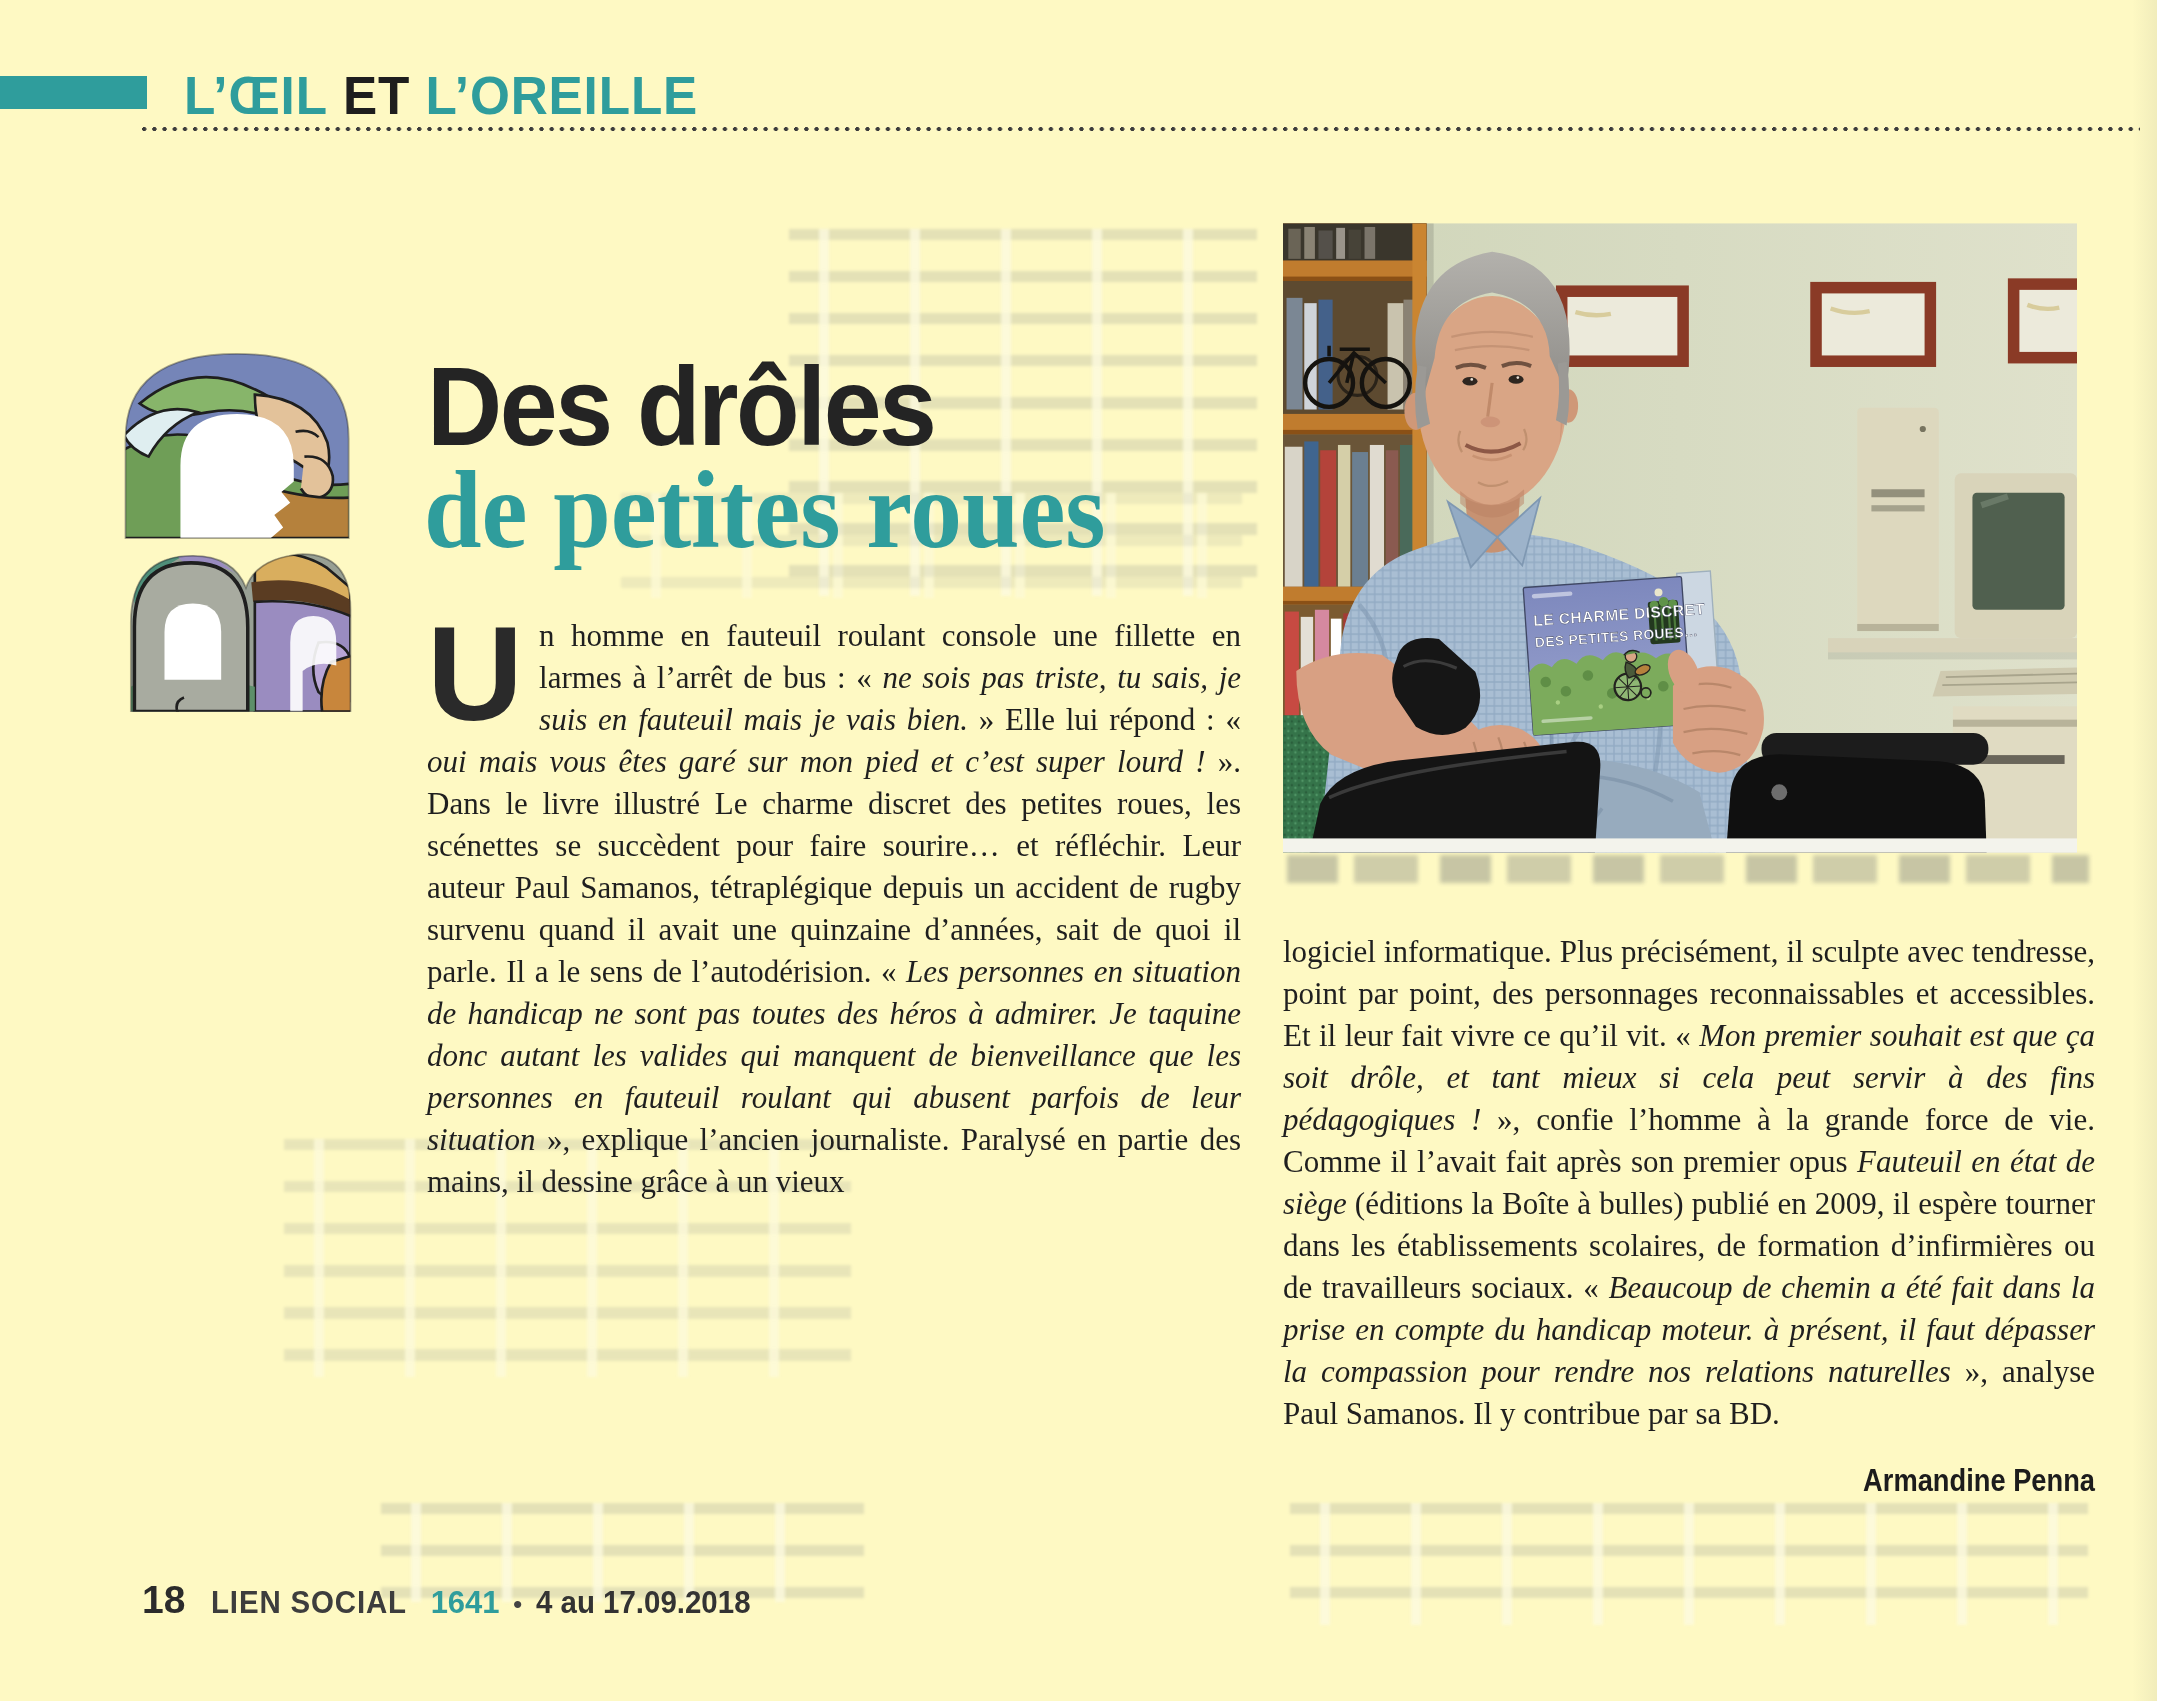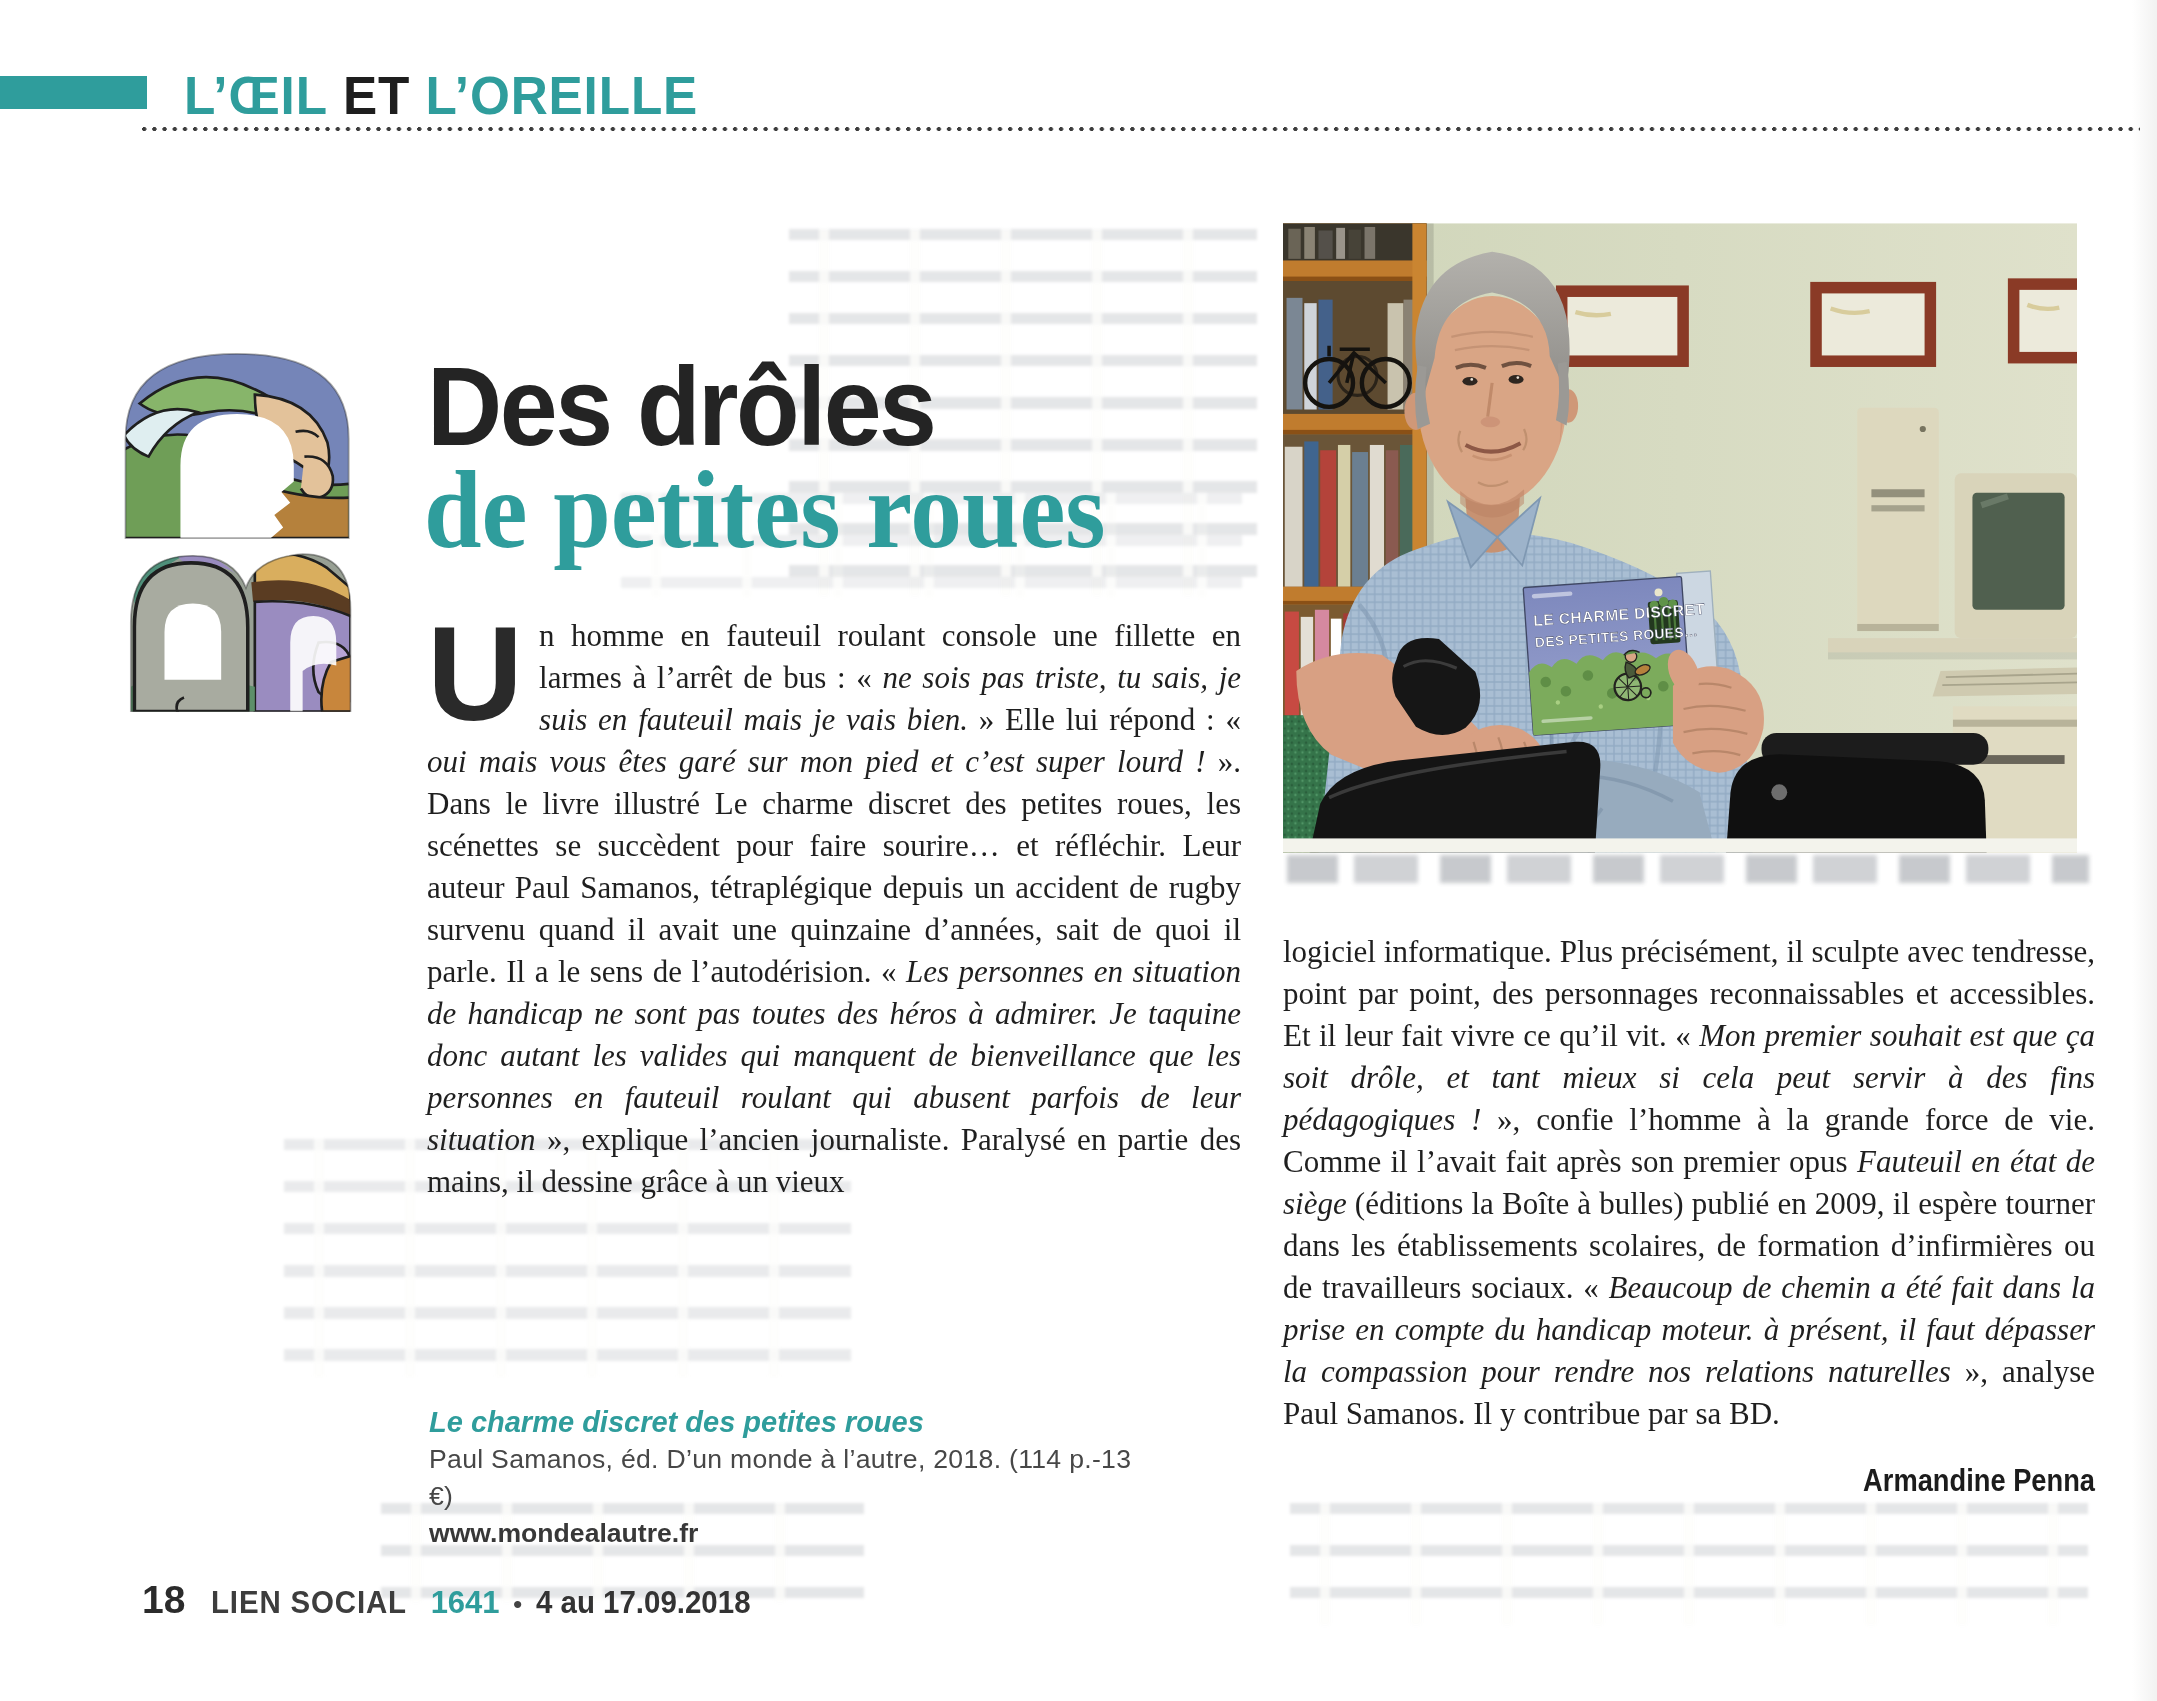--- a/index.html
+++ b/index.html
@@ -1,16 +1,16 @@
 <!DOCTYPE html>
 <html lang="fr" style="font-size:14px"><head>
 <meta charset="utf-8">
 <style>
   html,body{margin:0;padding:0;background:#e9e9e5;}
-  #page{position:relative;width:2157px;height:1701px;background:#ffffff;overflow:hidden;
+  #page{position:relative;width:2157px;height:1701px;background:#fef9c3;overflow:hidden;
         font-family:"Liberation Serif",serif;color:#1f1f1f;}
   .abs{position:absolute;}
   
   #kicker-bar{left:0;top:76px;width:147px;height:33px;background:#2f9d9c;}
   #kicker{left:184px;top:64px;font-family:"Liberation Sans",sans-serif;font-weight:700;
           font-size:54px;letter-spacing:0.9px;transform:scaleX(.95);transform-origin:left top;
           white-space:nowrap;z-index:2;}
   #kicker .teal{color:#2f9d9c;}
   #kicker .dark{color:#1e1e1e;}
   #dotted-rule{left:142px;top:127px;width:1998px;height:5.3px;
@@ -119,25 +119,20 @@
     </svg>
   </div>
 
   <div class="abs" id="title-line1">Des drôles</div>
   <div class="abs" id="title-line2">de petites roues</div>
 
   <div class="abs bodycol" id="col1">
     <span id="drop-cap">U</span><span><span>n homme en fauteuil roulant console une fillette en larmes à l’arrêt de bus : « </span><em>ne sois pas triste, tu sais, je suis en fauteuil mais je vais bien.</em><span> » Elle lui répond : « </span><em>oui mais vous êtes garé sur mon pied et c’est super lourd ! </em><span>». Dans le livre illustré Le charme discret des petites roues, les scénettes se succèdent pour faire sourire… et réfléchir. Leur auteur Paul Samanos, tétraplégique depuis un accident de rugby survenu quand il avait une quinzaine d’années, sait de quoi il parle. Il a le sens de l’autodérision. « </span><em>Les personnes en situation de handicap ne sont pas toutes des héros à admirer. Je taquine donc autant les valides qui manquent de bienveillance que les personnes en fauteuil roulant qui abusent parfois de leur situation </em><span>», explique l’ancien journaliste. Paralysé en partie des mains, il dessine grâce à un vieux</span></span>
   </div>
 
-  <div class="abs" id="book-info">
-    <div id="book-info-title">Le charme discret des petites roues</div>
-    <div id="book-info-details">Paul Samanos, éd. D’un monde à l’autre, 2018. (114 p.-13 €)</div>
-    <div id="book-info-site">www.mondealautre.fr</div>
-  </div>
 
   <figure class="abs" id="photo" style="margin:0">
     <svg width="794" height="630" viewBox="0 0 896 710">
       <defs>
         <linearGradient id="wallg" x1="0" y1="0" x2="1" y2="0">
           <stop offset="0" stop-color="#cfd5b9"></stop>
             <stop offset="1" stop-color="#dfe1cb"></stop>
         </linearGradient>
         <linearGradient id="skyg" x1="0" y1="0" x2="0" y2="1">
           <stop offset="0" stop-color="#7d88bd"></stop>

